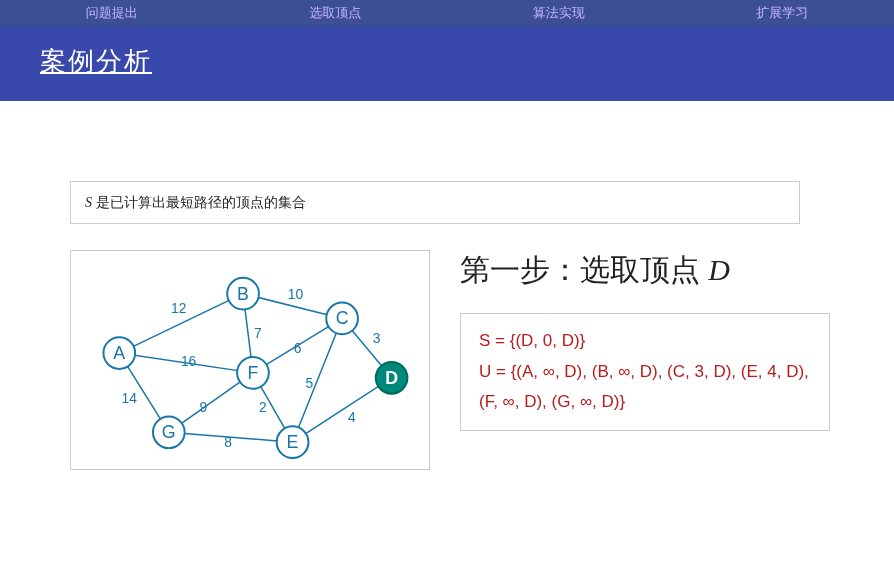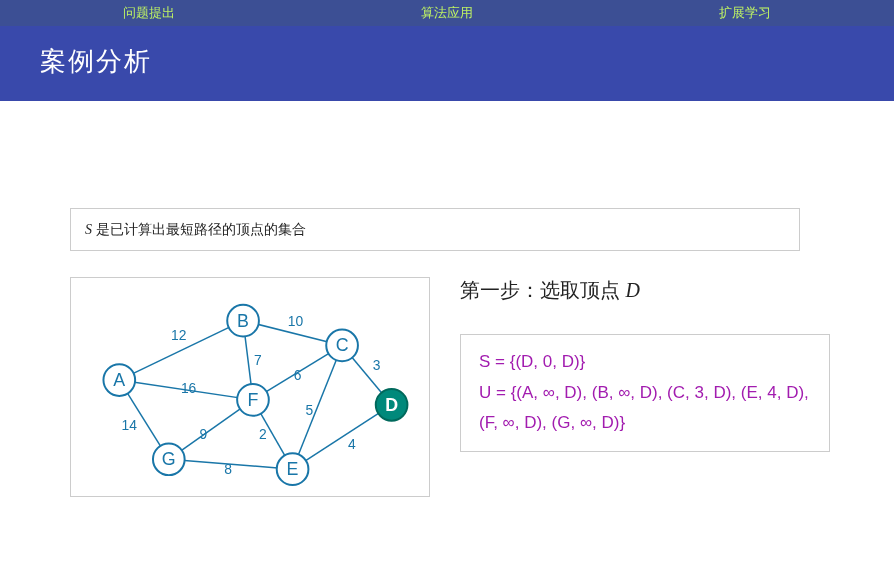--- a/index.html
+++ b/index.html
@@ -1,42 +1,43 @@
 <!DOCTYPE html>
 <html><head>
 <meta charset="utf-8">
 <style>
 * { margin: 0; padding: 0; box-sizing: border-box; }
 body { font-family: "Microsoft YaHei", Arial, sans-serif; width: 894px; height: 584px; background: #fff; overflow: hidden; }
-.nav { display: flex; background: #3c4f94; color: #bef264; font-size: 13px; }
+.nav { display: flex; background: #3c4f94; color: #c4b5fd; font-size: 13px; }
 .nav-item { flex: 1; text-align: center; padding: 4px 0; cursor: pointer; }
-.banner { background: #3949ab; color: #fff; padding: 18px 8px 22px 40px; font-size: 26px; letter-spacing: 2px; }
-.content { padding: 107px 0 0 70px; position: relative; }
+.banner { background: #3949ab; color: #fff; padding: 18px 8px 22px 40px; font-size: 26px; letter-spacing: 2px; text-decoration: underline; }
+.content { padding: 80px 0 0 70px; position: relative; }
 .legend { border: 1px solid #ccc; background: #fff; padding: 10px 14px; width: 730px; font-size: 14px; line-height: 1.5; color: #222; }
 .legend .it { font-style: italic; font-family: "Times New Roman", serif; }
 .row2 { display: flex; gap: 30px; margin-top: 26px; align-items: flex-start; }
 .graph-box { border: 1px solid #ccc; background: #fff; padding: 8px; width: 360px; height: 220px; position: relative; }
 .graph-svg { width: 100%; height: 100%; }
 .right-col { flex: 1; padding-right: 40px; }
-.step-title { font-size: 20px; color: #222; margin-bottom: 30px; }
+.step-title { font-size: 30px; color: #222; margin-bottom: 22px; }
 .step-title .it { font-style: italic; font-family: "Times New Roman", serif; }
-.sets-box { border: 1px solid #ccc; background: #fff; padding: 12px 18px; font-size: 17px; line-height: 1.8; color: #a21caf; width: 370px; }
+.sets-box { border: 1px solid #ccc; background: #fff; padding: 12px 18px; font-size: 17px; line-height: 1.8; color: #b91c1c; width: 370px; }
 .node-circle { fill: #fff; stroke: #1976a8; stroke-width: 2; }
 .node-circle.sel { fill: #00897b; stroke: #00695c; }
 .node-text { font-size: 18px; fill: #1976a8; text-anchor: middle; dominant-baseline: central; font-family: Arial, sans-serif; }
 .node-text.sel { fill: #fff; font-weight: bold; }
 .edge-line { stroke: #1976a8; stroke-width: 1.5; fill: none; }
 .edge-text { font-size: 14px; fill: #1976a8; text-anchor: middle; font-family: Arial, sans-serif; }
 </style>
 </head>
 <body>
 
 <div class="nav">
     <div class="nav-item">问题提出</div>
-    <div class="nav-item">算法应用</div>
+    <div class="nav-item">选取顶点</div>
+    <div class="nav-item">算法实现</div>
     <div class="nav-item">扩展学习</div>
   </div>
 <div class="banner">案例分析</div>
 
 <div class="content">
   <div class="legend">
     <div><span class="it">S</span><span> 是已计算出最短路径的顶点的集合</span></div>
   </div>
 
   <div class="row2">

